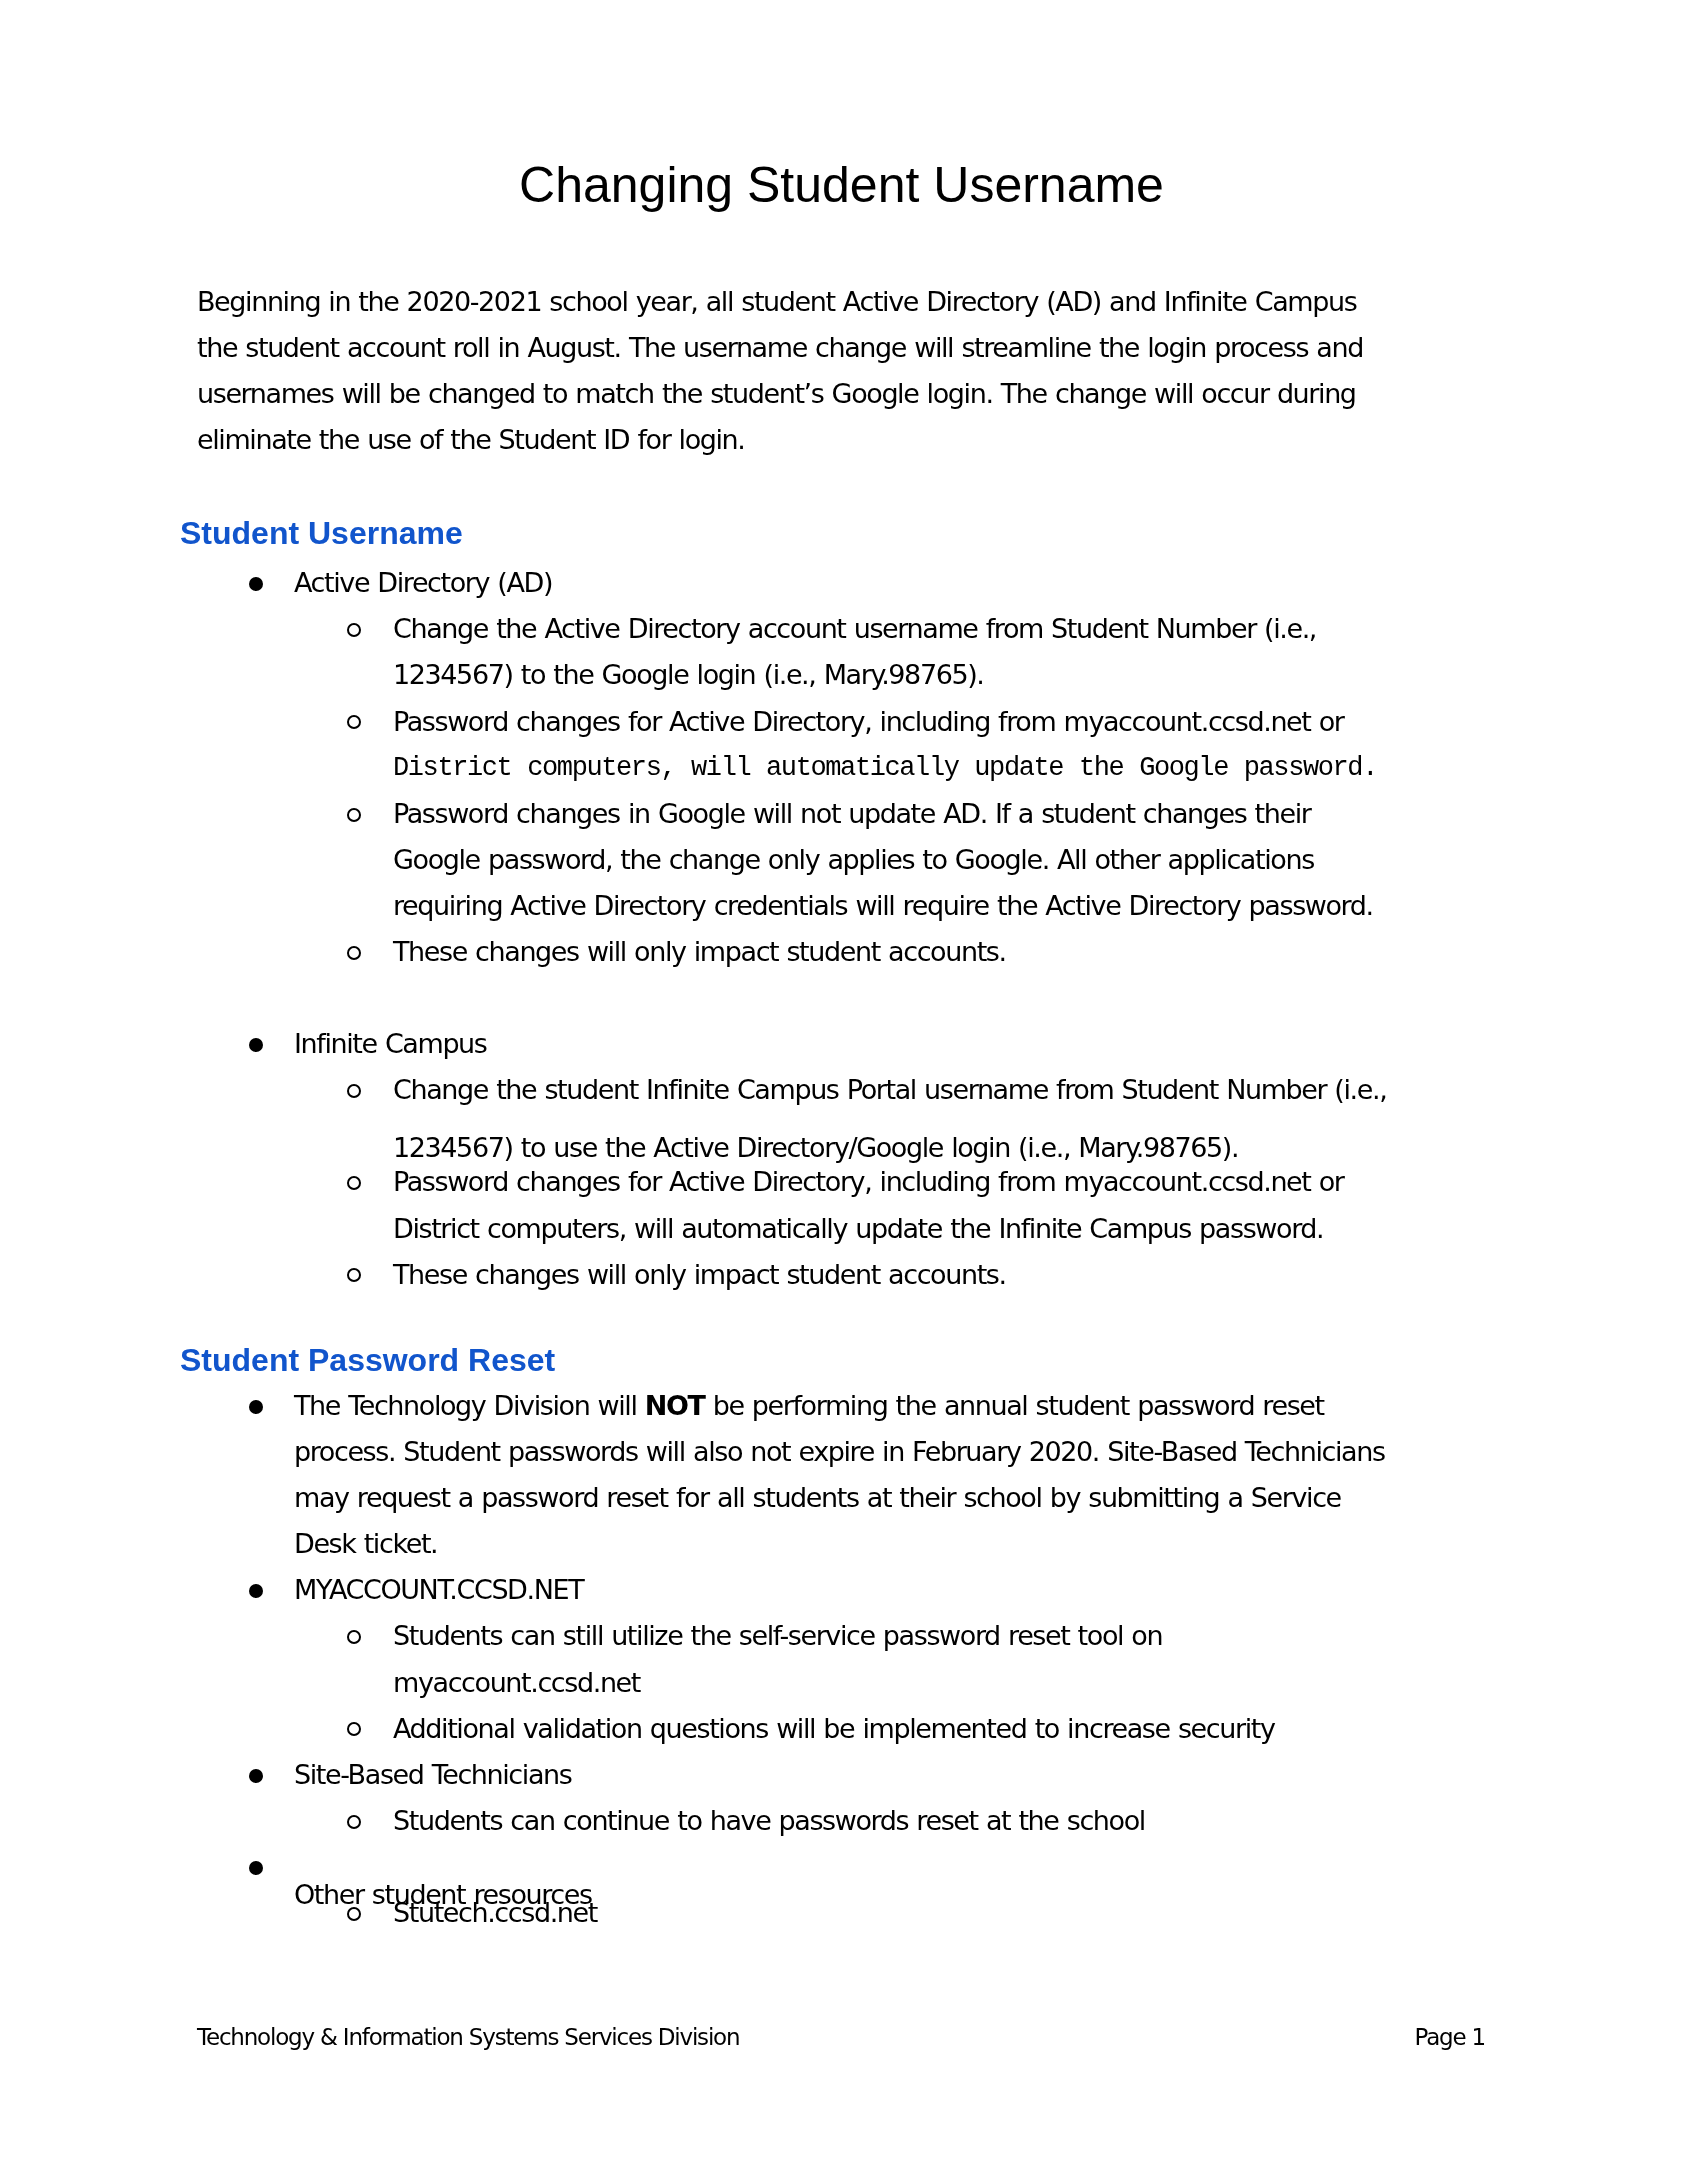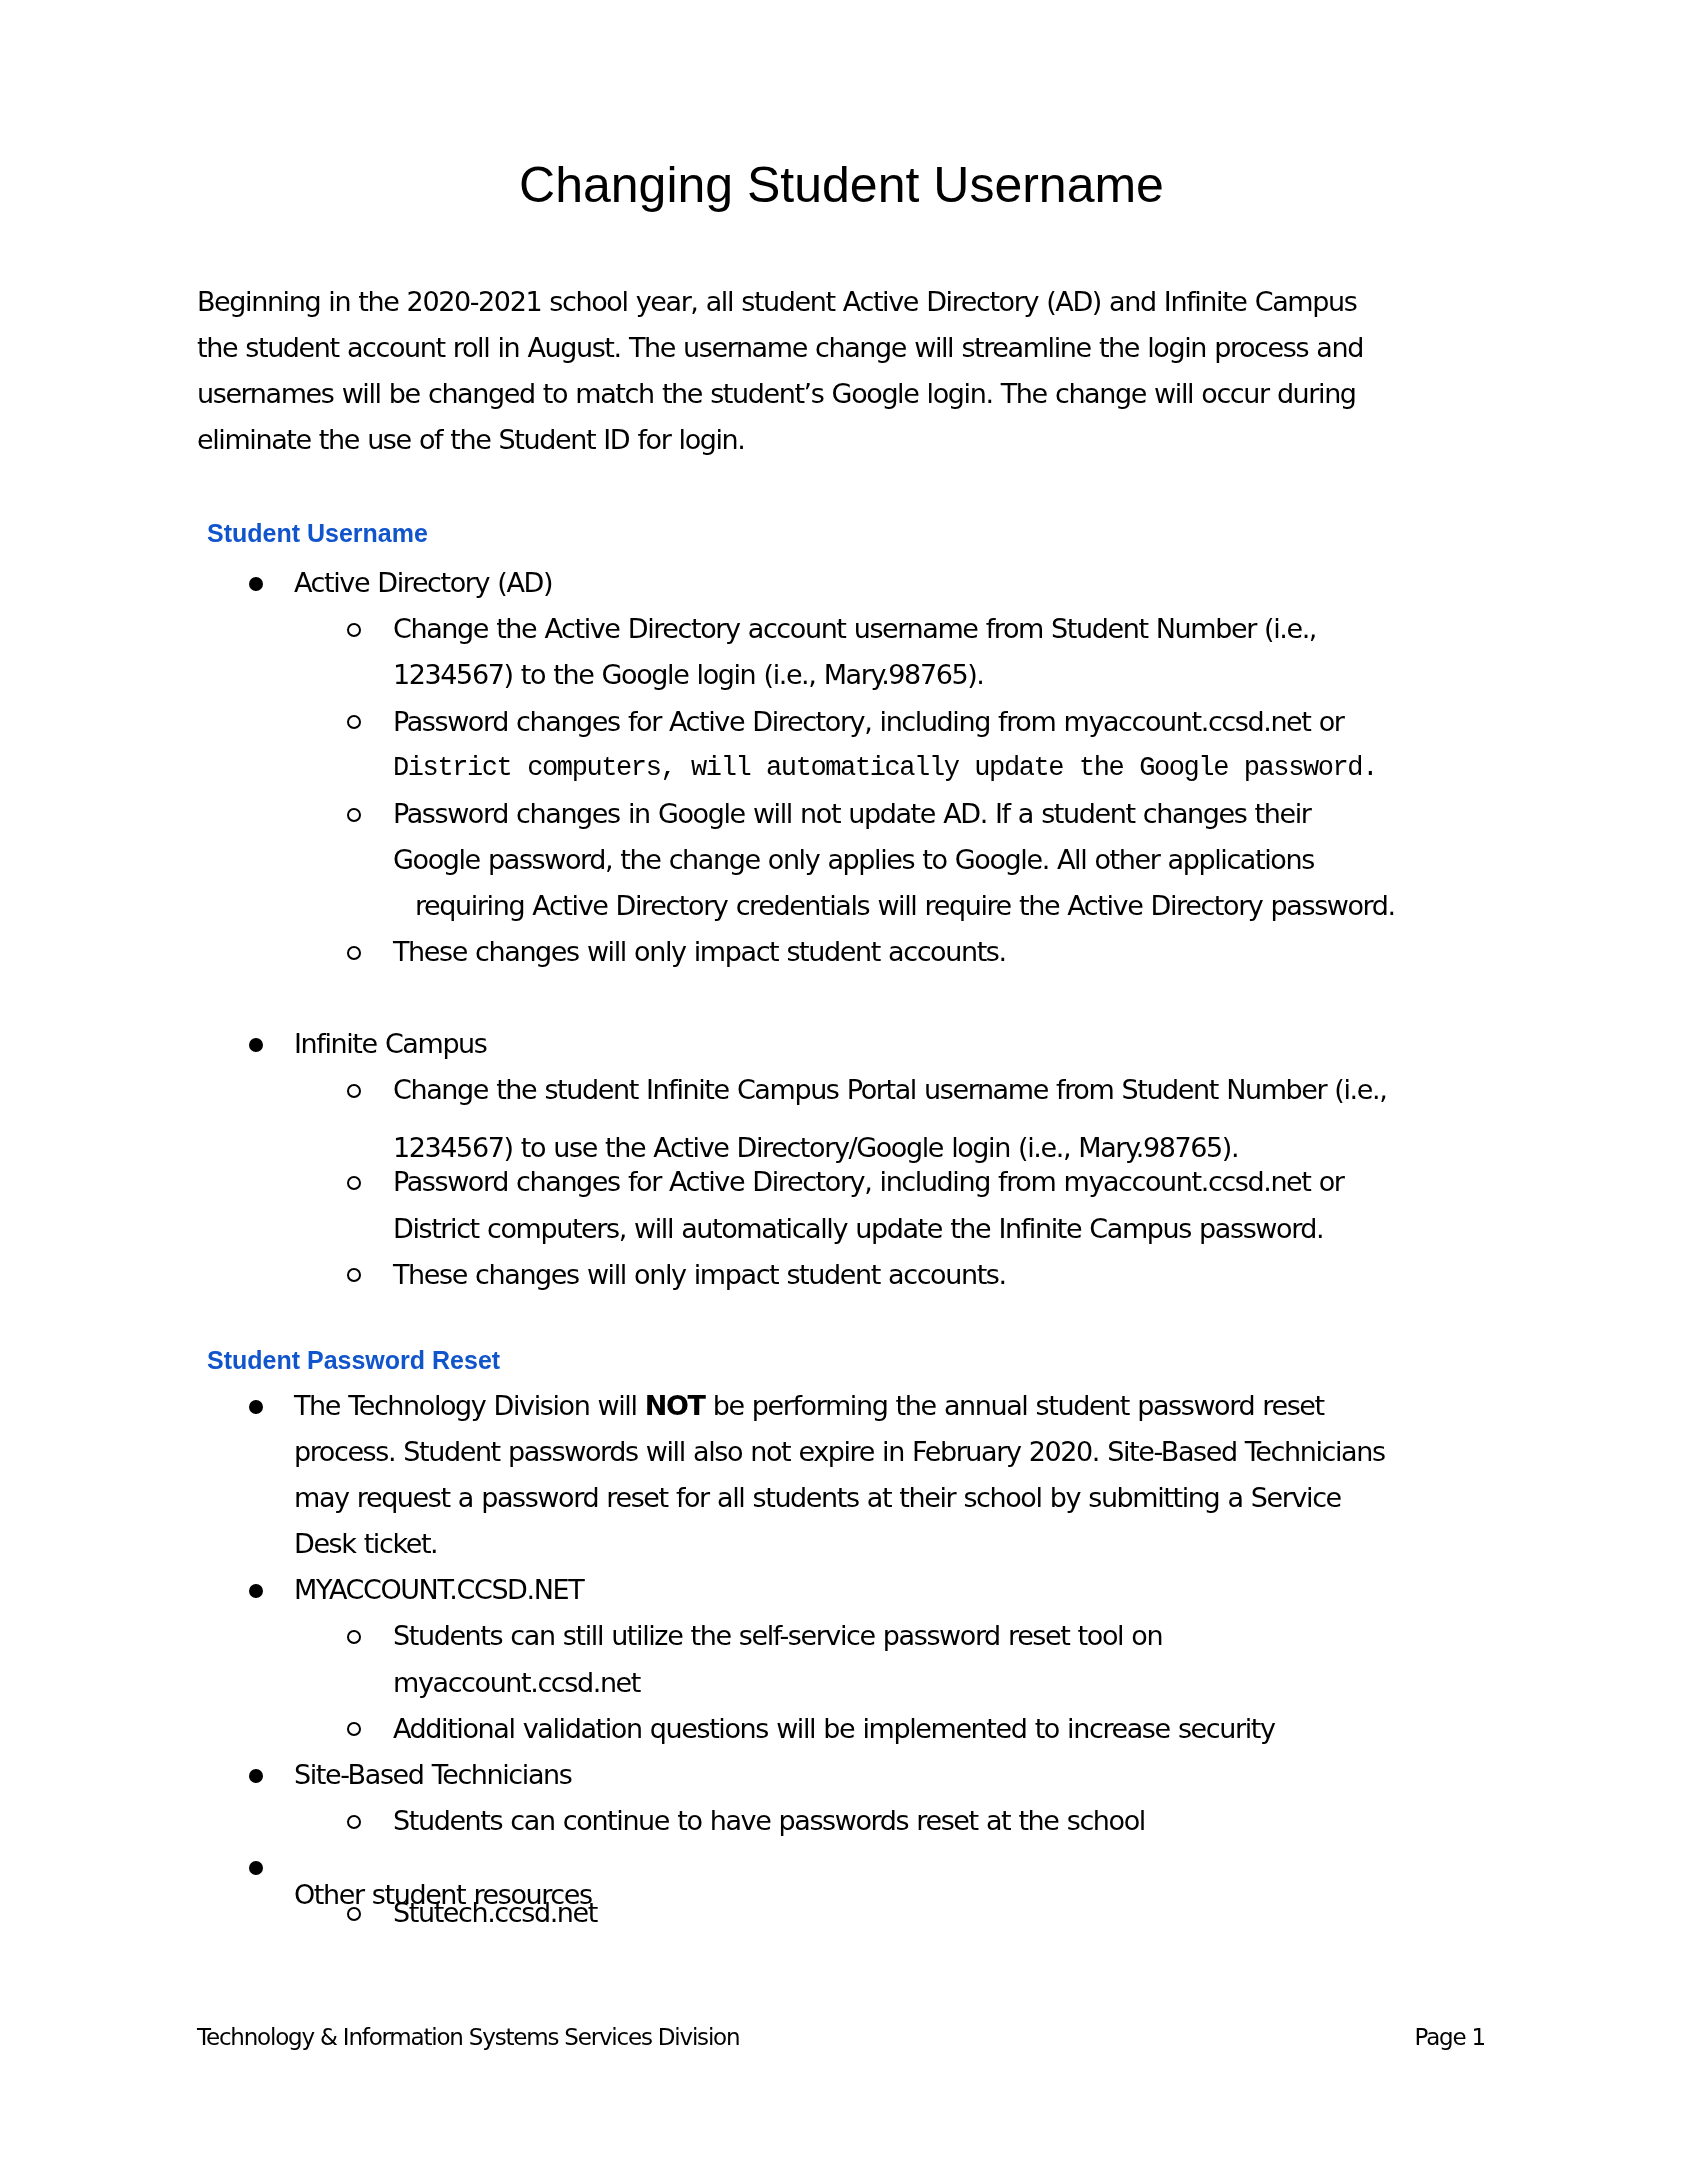--- a/index.html
+++ b/index.html
@@ -3,22 +3,22 @@
 <meta charset="utf-8">
 <style>
   html, body { margin: 0; padding: 0; background: #ffffff; }
   body { width: 1683px; height: 2178px; position: relative; overflow: hidden;
          font-family: "Liberation Sans", sans-serif; color: #000; }
   .title { position: absolute; left: 0; width: 1683px; top: 156px; text-align: center;
            font-family: "Liberation Sans", sans-serif; font-size: 50px; line-height: 59px; color: #000; }
   .para { position: absolute; left: 197px; width: 1287px; top: 279px;
           font-family: "DejaVu Sans", sans-serif; font-size: 27px; line-height: 46px;
           letter-spacing: -1.4px; word-spacing: 1px; }
-  .heading { position: absolute; left: 207px; font-family: "Liberation Sans", sans-serif;
-             font-weight: bold; font-size: 25px; line-height: 40px; color: #1155cc; }
+  .heading { position: absolute; left: 180px; font-family: "Liberation Sans", sans-serif;
+             font-weight: bold; font-size: 32px; line-height: 40px; color: #1155cc; }
   .line { position: absolute; font-family: "DejaVu Sans", sans-serif; font-size: 27px;
           line-height: 40px; letter-spacing: -1.4px; word-spacing: 1px; white-space: nowrap; }
   .bullet { position: absolute; width: 14px; height: 14px; border-radius: 50%; }
   .bullet.filled { background: #000; }
   .bullet.hollow { border: 2px solid #000; width: 10px; height: 10px; }
   .footer { position: absolute; top: 2020px; font-family: "DejaVu Sans", sans-serif;
             font-size: 23px; line-height: 34px; letter-spacing: -1.2px; }
   b { font-weight: bold; }
 </style>
 </head>
@@ -40,21 +40,21 @@
       <div class="line" style="left: 294px; top: 563px;">Active Directory (AD)</div>
       <span class="bullet hollow" style="left: 347px; top: 623px;"></span>
       <div class="line" style="left: 393px; top: 609px; text-align: center;">Change the Active Directory account username from Student Number (i.e.,</div>
       <div class="line" style="left: 393px; top: 655px;">1234567) to the Google login (i.e., Mary.98765).</div>
       <span class="bullet hollow" style="left: 347px; top: 715px;"></span>
       <div class="line" style="left: 393px; top: 702px;">Password changes for Active Directory, including from myaccount.ccsd.net or</div>
       <div class="line" style="left: 393px; top: 748px; font-family: Liberation Mono, monospace;">District computers, will automatically update the Google password.</div>
       <span class="bullet hollow" style="left: 347px; top: 808px;"></span>
       <div class="line" style="left: 393px; top: 794px;">Password changes in Google will not update AD. If a student changes their</div>
       <div class="line" style="left: 393px; top: 840px;">Google password, the change only applies to Google. All other applications</div>
-      <div class="line" style="left: 393px; top: 886px; margin-left: 22px;">requiring Active Directory credentials will require the Active Directory password.</div>
+      <div class="line" style="left: 393px; top: 886px;">requiring Active Directory credentials will require the Active Directory password.</div>
       <span class="bullet hollow" style="left: 347px; top: 946px;"></span>
       <div class="line" style="left: 393px; top: 932px;">These changes will only impact student accounts.</div>
       <span class="bullet filled" style="left: 249px; top: 1038px;"></span>
       <div class="line" style="left: 294px; top: 1024px;">Infinite Campus</div>
       <span class="bullet hollow" style="left: 347px; top: 1084px;"></span>
       <div class="line" style="left: 393px; top: 1070px;">Change the student Infinite Campus Portal username from Student Number (i.e.,</div>
       <div class="line" style="left: 393px; top: 1116px; margin-top: 12px;">1234567) to use the Active Directory/Google login (i.e., Mary.98765).</div>
       <span class="bullet hollow" style="left: 347px; top: 1176px;"></span>
       <div class="line" style="left: 393px; top: 1162px;">Password changes for Active Directory, including from myaccount.ccsd.net or</div>
       <div class="line" style="left: 393px; top: 1209px;">District computers, will automatically update the Infinite Campus password.</div>

